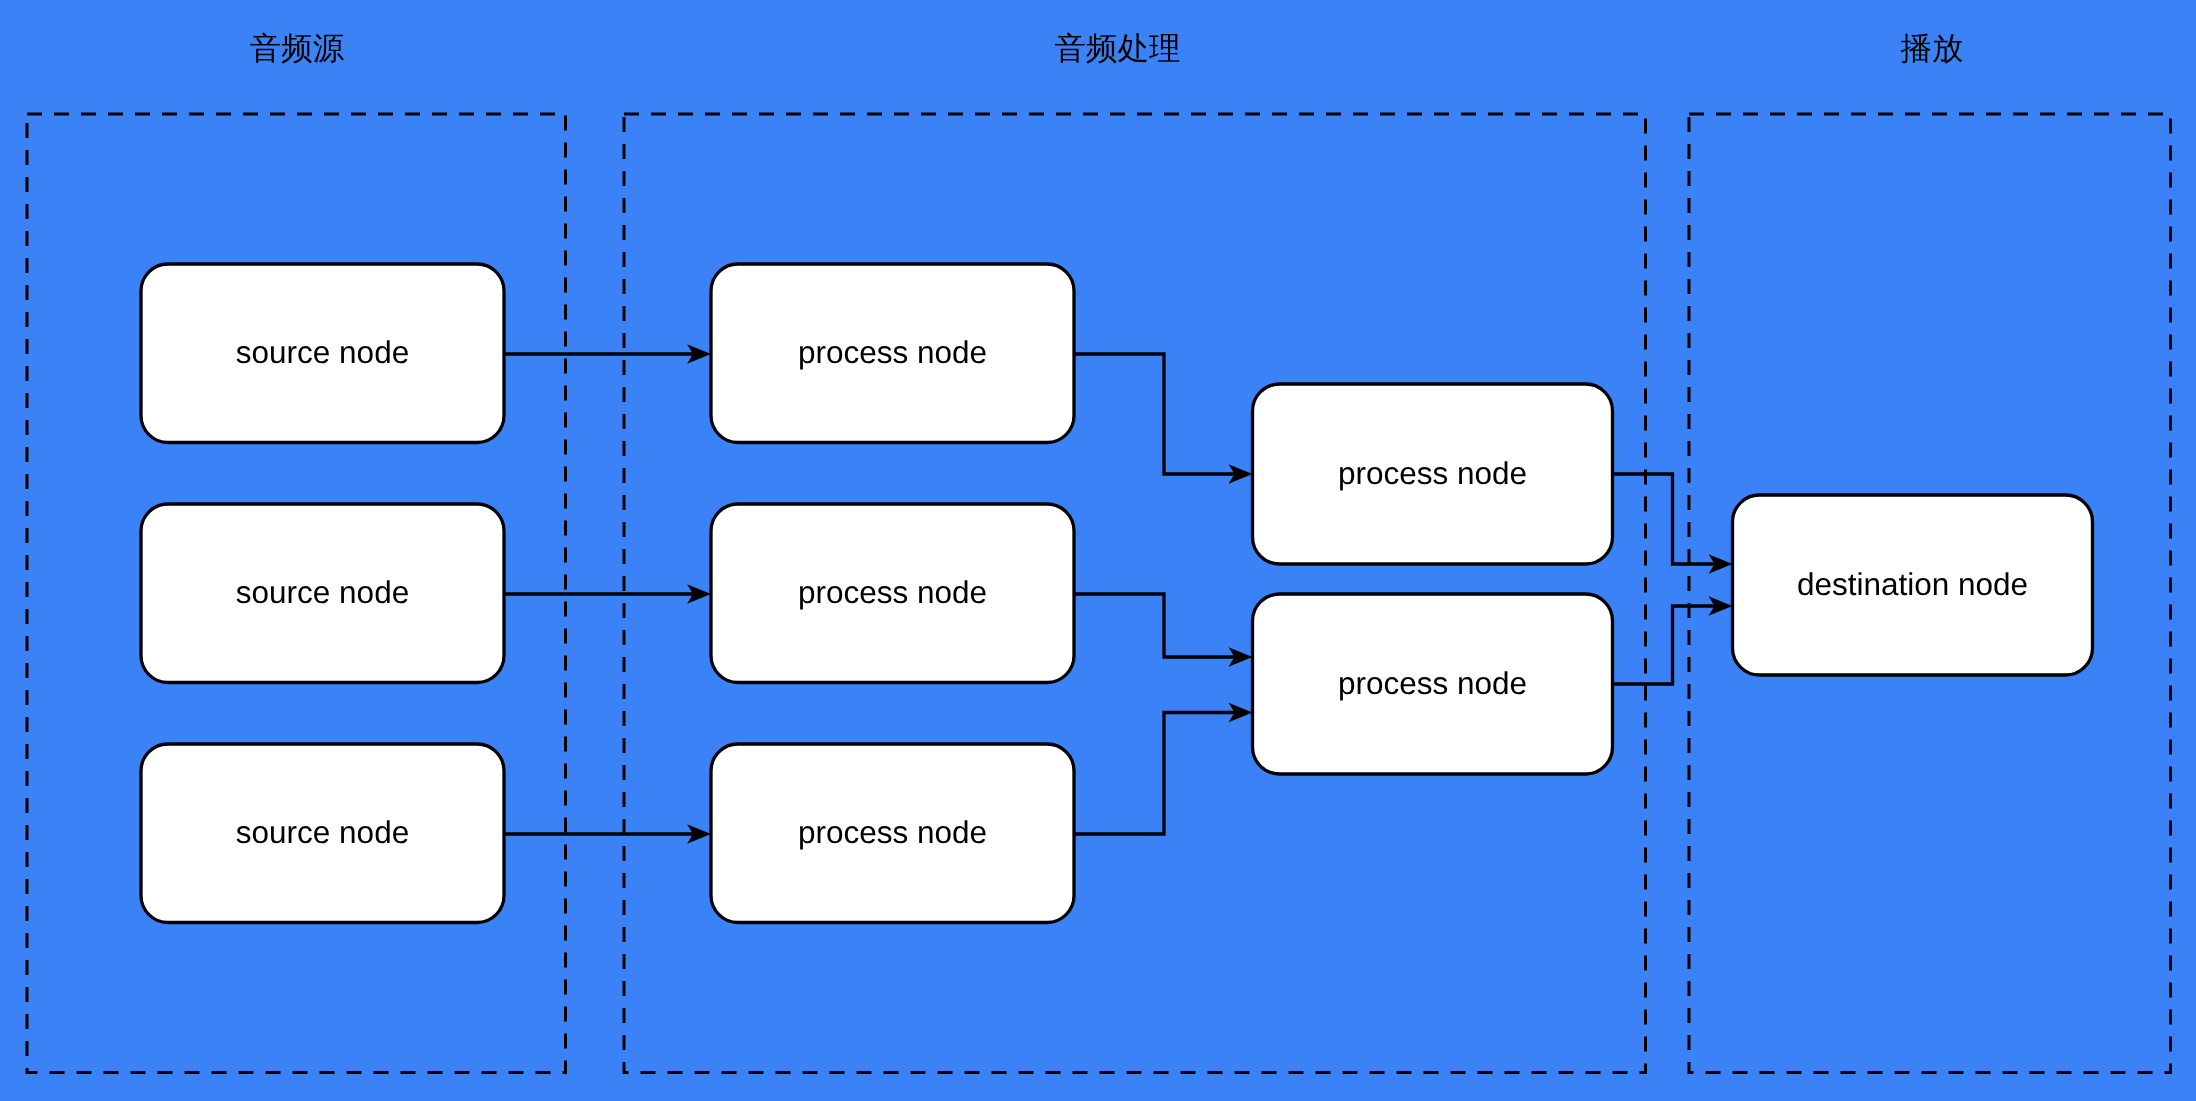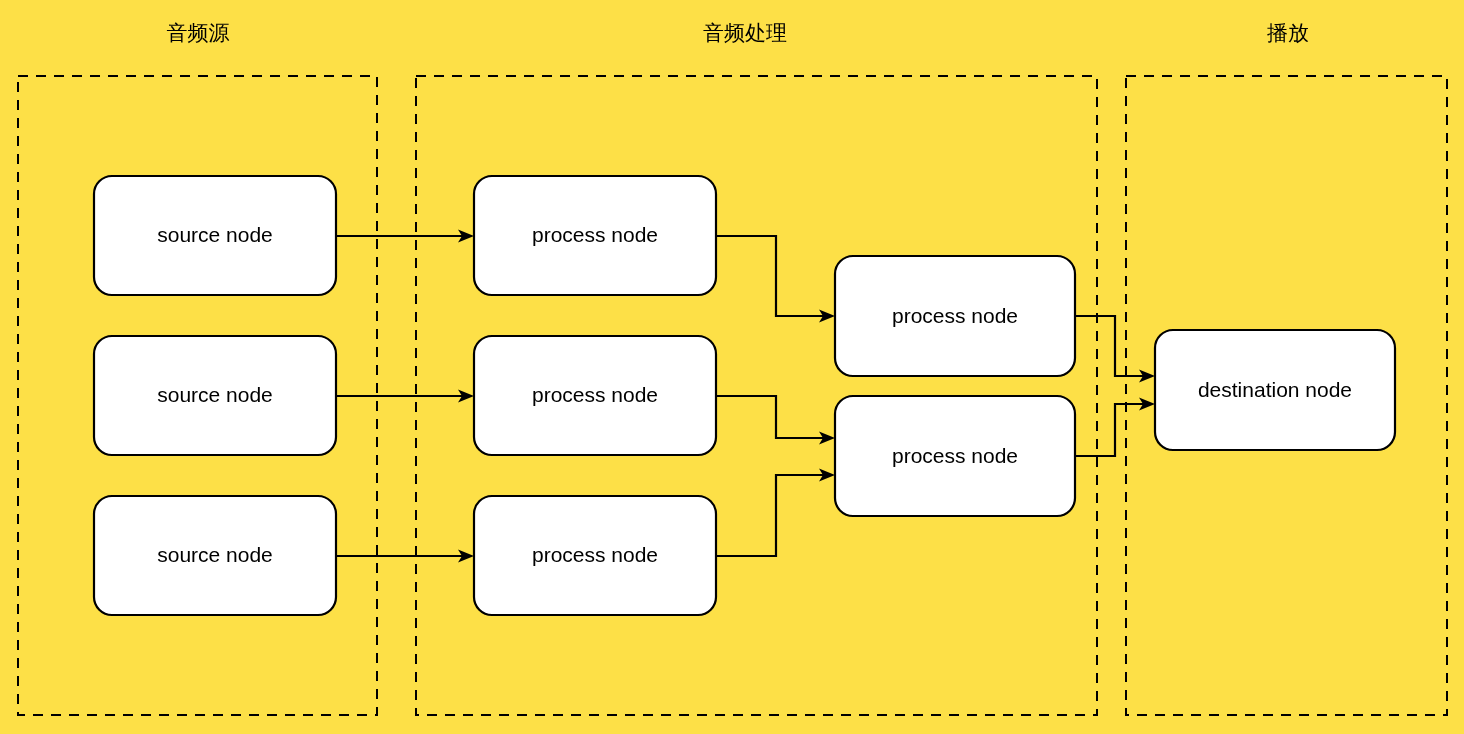--- a/index.html
+++ b/index.html
@@ -8,21 +8,21 @@
     padding: 0;
     background: #ffffff;
   }
   body {
     font-family: "Liberation Sans", "DejaVu Sans", sans-serif;
   }
   #canvas {
     position: relative;
     width: 1464px;
     height: 734px;
-    background: #fde047;
+    background: #3b82f6;
     overflow: hidden;
   }
   #diagram-svg {
     position: absolute;
     left: 0;
     top: 0;
     width: 1464px;
     height: 734px;
   }
   .group-label {

